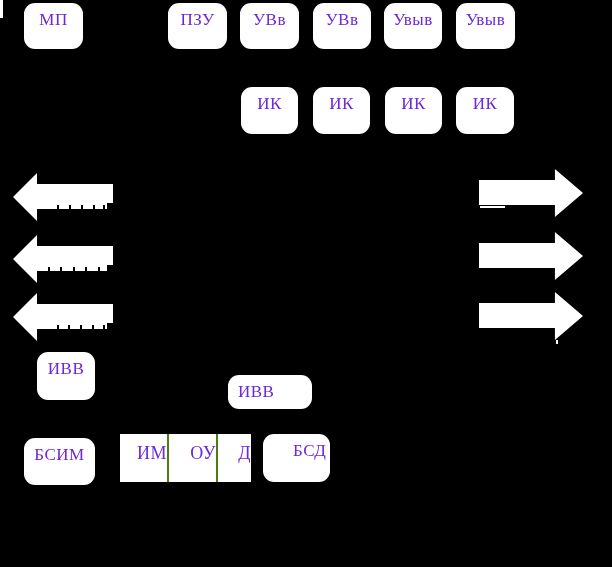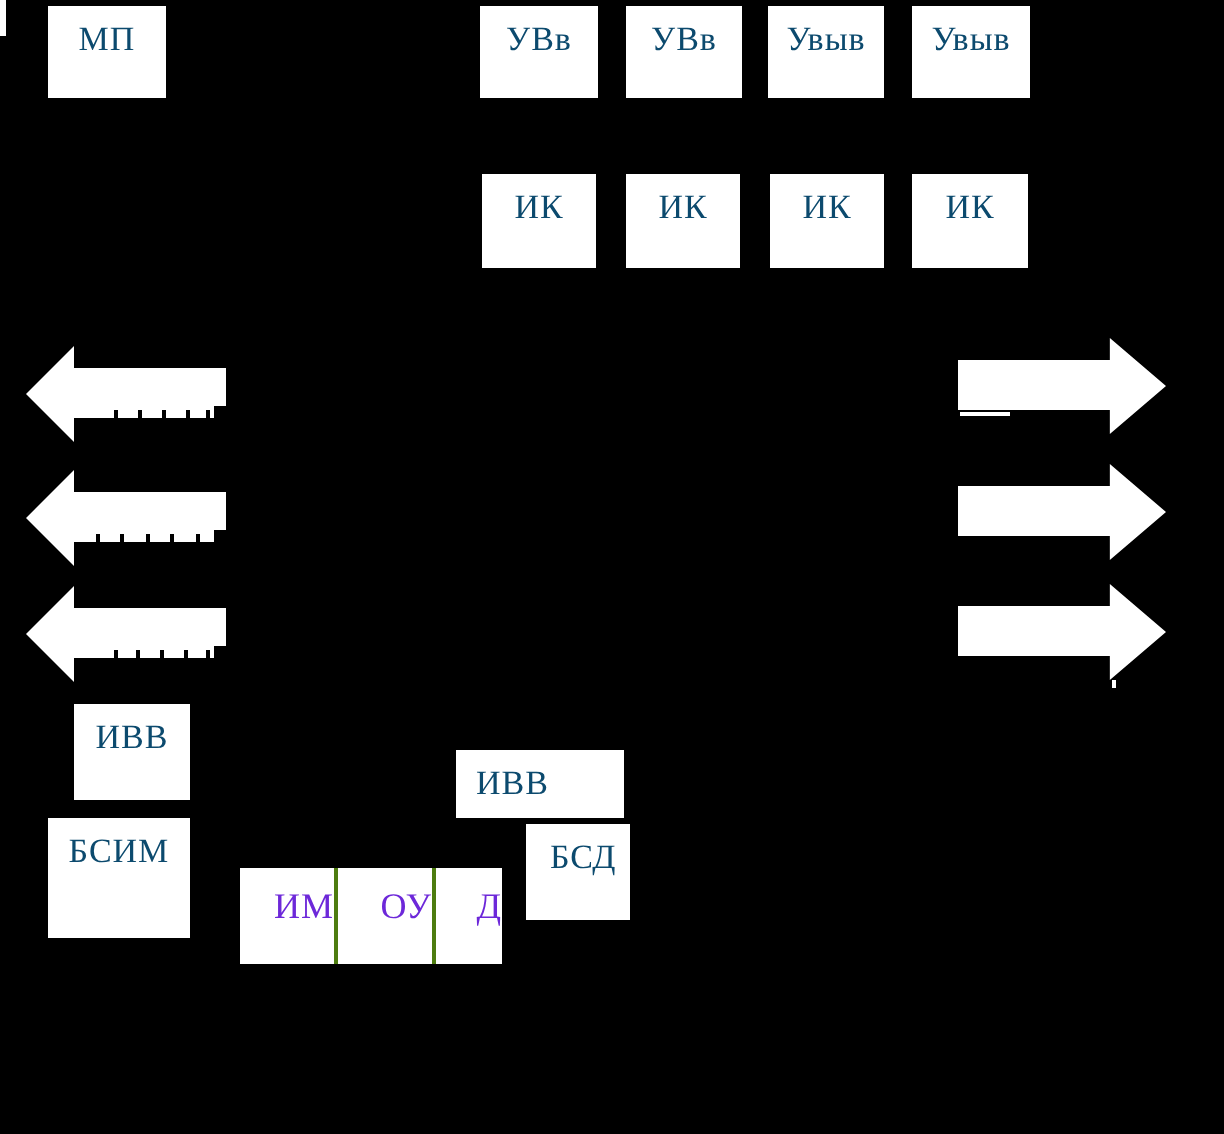--- a/index.html
+++ b/index.html
@@ -1,23 +1,23 @@
 <!DOCTYPE html>
 <html><head>
 <meta charset="utf-8">
 <style>
   html,body{margin:0;padding:0;background:#000;}
   #canvas{
     position:relative;width:612px;height:567px;background:#000000;
     font-family:"Liberation Serif","DejaVu Serif",serif;overflow:hidden;
   }
   .box{
-    position:absolute;background:#ffffff;color:#0c4a6e;
+    position:absolute;background:#ffffff;color:#6d28d9;
     font-size:17px;line-height:1.1;text-align:center;padding-top:8px;
-    box-sizing:border-box;letter-spacing:0.5px;
+    box-sizing:border-box;letter-spacing:0.5px;border-radius:11px;
   }
   .box.left-text{text-align:left;padding-left:10px;}
   .arrow{position:absolute;background:#ffffff;width:100px;height:48px;}
   .arrow-left{
     left:13px;
     clip-path:polygon(0 50%,24% 0,24% 23%,100% 23%,100% 75%,24% 75%,24% 100%);
   }
   .arrow-right{
     left:479px;width:104px;
     clip-path:polygon(0 23%,73% 23%,73% 0,100% 50%,73% 100%,73% 75%,0 75%);
@@ -39,20 +39,23 @@
 </style>
 </head>
 <body>
 
 <div id="canvas">
 
   <div class="sliver"></div>
 
   <div class="box" style="left:24px;top:3px;width:59px;height:46px">
     <span>МП</span>
+  </div>
+  <div class="box" style="left:168px;top:3px;width:59px;height:46px">
+    <span>ПЗУ</span>
   </div>
   <div class="box" style="left:240px;top:3px;width:59px;height:46px">
     <span>УВв</span>
   </div>
   <div class="box" style="left:313px;top:3px;width:58px;height:46px">
     <span>УВв</span>
   </div>
   <div class="box" style="left:384px;top:3px;width:58px;height:46px">
     <span>Увыв</span>
   </div>
@@ -105,33 +108,33 @@
   <div class="wdash" style="left:480px;top:206px;width:25px"></div>
   <div class="wdash" style="left:479px;top:265px;width:12px"></div>
   <div class="wtick" style="left:556px;top:340px"></div>
 
   <div class="box" style="left:37px;top:352px;width:58px;height:48px">
     <span>ИВВ</span>
   </div>
   <div class="box left-text" style="left:228px;top:375px;width:84px;height:34px;padding-top:8px">
     <span>ИВВ</span>
   </div>
-  <div class="box" style="left:24px;top:409px;width:71px;height:60px">
+  <div class="box" style="left:24px;top:438px;width:71px;height:47px">
     <span>БСИМ</span>
   </div>
 
   <div class="cluster">
     <div class="cell" style="width:47px">
       <span>ИМ</span>
     </div>
     <div class="cell" style="width:49px">
       <span>ОУ</span>
     </div>
     <div class="cell" style="width:35px">
       <span>Д</span>
     </div>
   </div>
 
-  <div class="box left-text" style="left:263px;top:412px;width:52px;height:48px;padding-left:12px">
+  <div class="box left-text" style="left:263px;top:434px;width:67px;height:48px;padding-left:30px">
     <span>БСД</span>
   </div>
 
 </div>
 
 </body></html>

